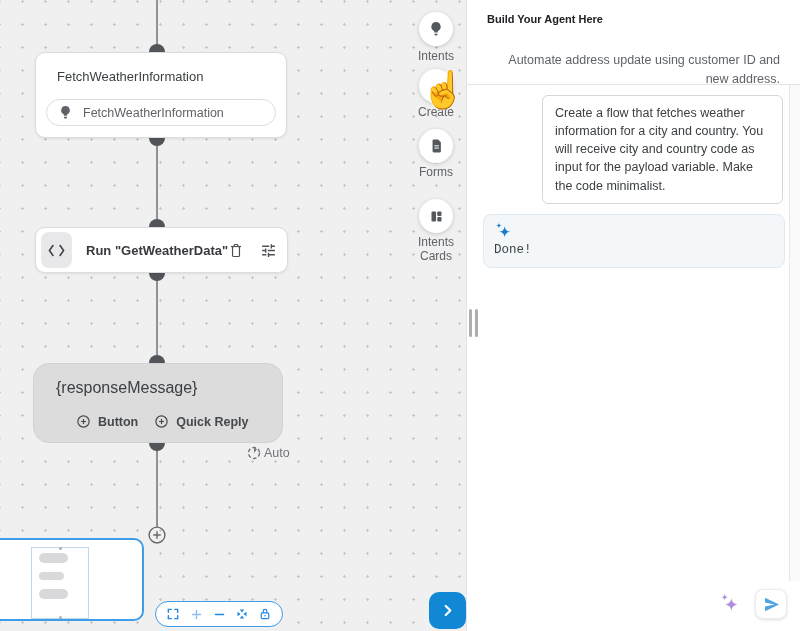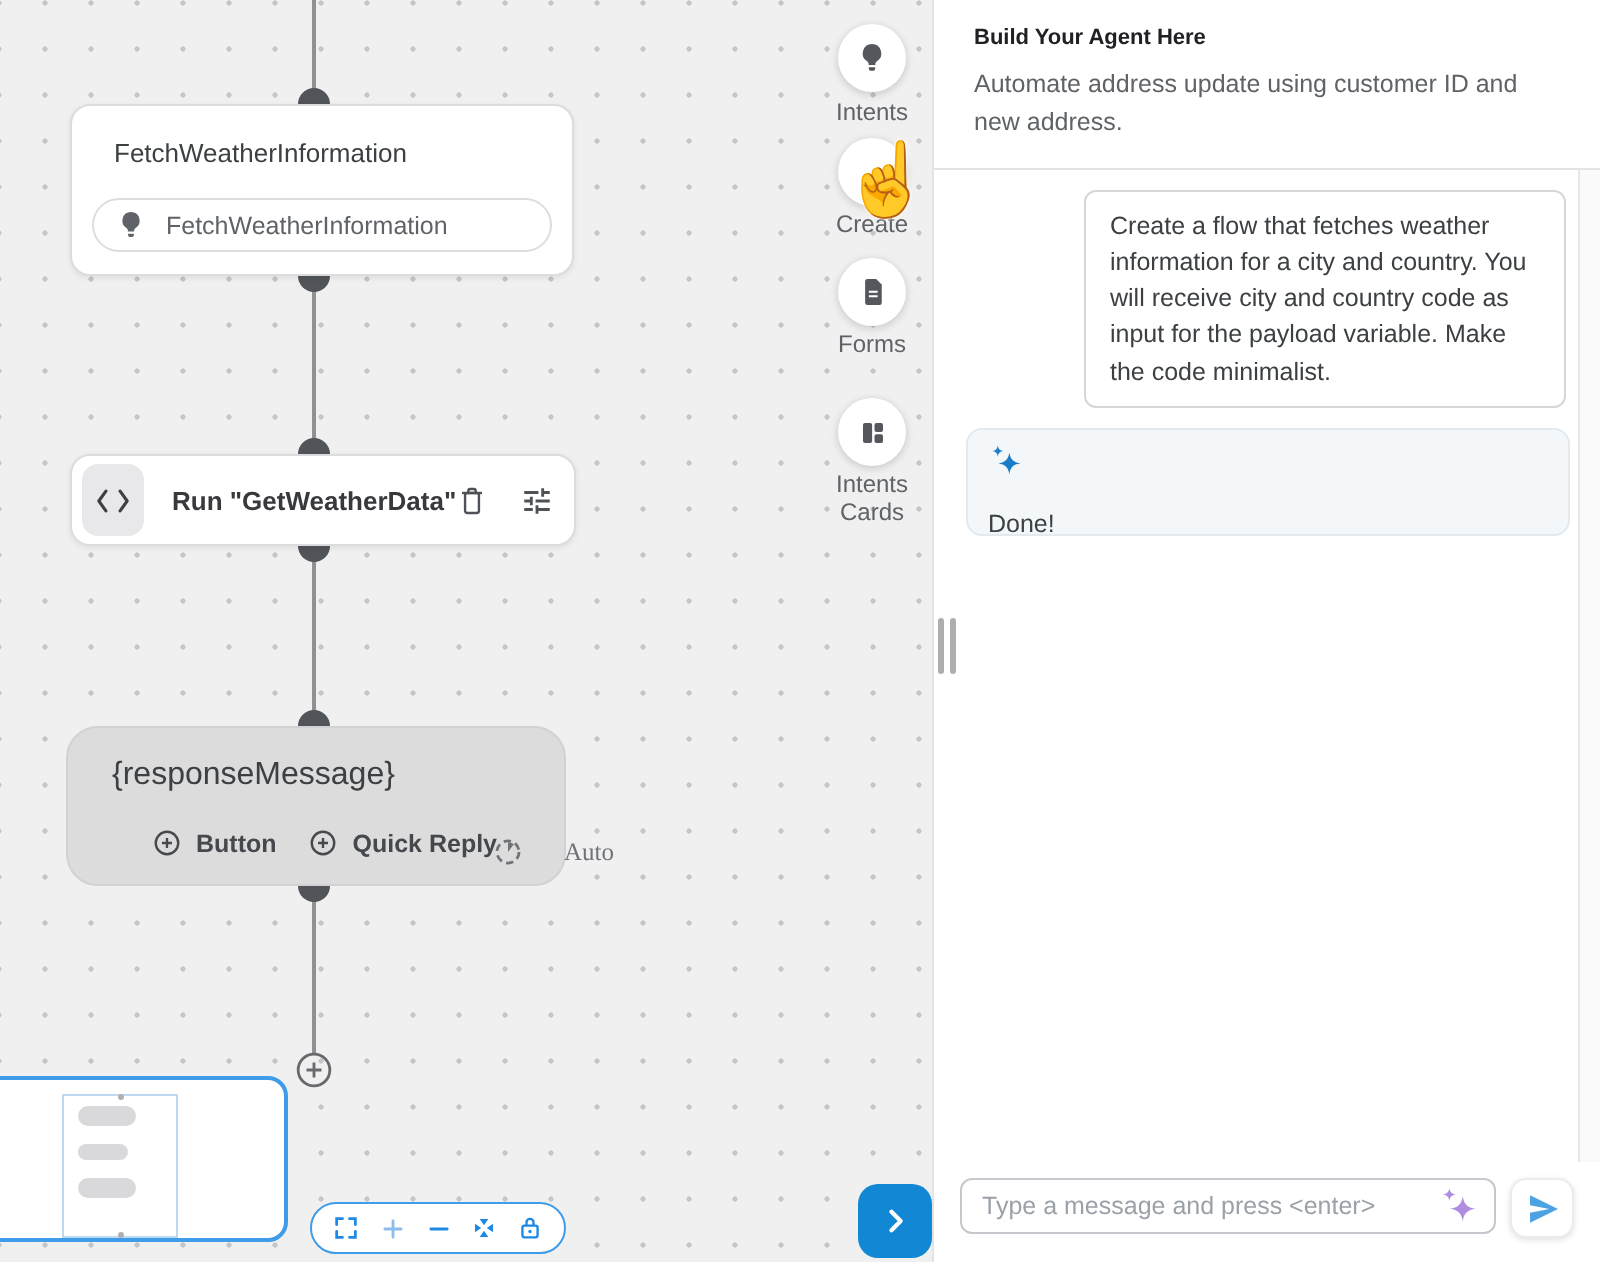--- a/index.html
+++ b/index.html
@@ -34,22 +34,22 @@
   .node2 .icon-btn { display:flex; align-items:center; justify-content:center; width:18px; height:18px; }
   .node2 .icon-btn.trash { margin-left:auto; }
   .node2 .icon-btn.tune  { margin-left:16px; }
 
   .node3 { left:33px; top:363px; width:250px; height:80px; background:#dcdcdd;
            border:1px solid #d2d2d4; border-radius:16px; box-shadow:none; }
   .node3-label { margin:15px 0 0 22px; font-size:16px; color:#3c4043; }
   .node3-actions { position:absolute; left:42px; bottom:13px; display:flex; gap:16px;text-align:right; }
   .action { display:flex; align-items:center; gap:7px; font-size:12.5px; font-weight:700; color:#45494d; }
 
-  .auto-badge { position:absolute; left:246px; top:418px; display:flex; align-items:center; gap:20px;
-                font-size:12.5px; color:#6f7378;font-family:Liberation Serif, serif; }
+  .auto-badge { position:absolute; left:246px; top:445px; display:flex; align-items:center; gap:2px;
+                font-size:12.5px; color:#6f7378; }
 
   .plus-node { position:absolute; left:147px; top:525px; width:20px; height:20px; }
 
   
   .minimap { position:absolute; left:-28px; top:538px; width:172px; height:83px; background:#fff;
              border:2px solid #3f9ce9; border-radius:10px; }
   .mini-page { position:absolute; left:57px; top:7px; width:58px; height:72px; background:#fff;
                border:1px solid #bedaf3; }
   .mini-bar { position:absolute; left:7px; background:#d9d9db; border-radius:5px; }
   .mini-dot { position:absolute; width:3px; height:3px; border-radius:50%; background:#b0b0b2; left:27px; }
@@ -72,29 +72,29 @@
 
   .expand-btn { position:absolute; left:429px; top:592px; width:37px; height:37px; background:#1287d3;
                 border:none; border-radius:10px; display:flex; align-items:center; justify-content:center;
                 cursor:pointer; }
 
   
   .panel { position:absolute; left:466px; top:0; width:334px; height:631px; background:#fff;
            border-left:1px solid #e3e3e5; }
   .panel-header { padding:13px 20px 0 20px; }
   .panel-title { font-size:11px; font-weight:700; color:#202124; }
-  .panel-subtitle { margin-top:8px; font-size:12.5px; color:#5f6368; line-height:1.55; }
+  .panel-subtitle { margin-top:26px; font-size:12.5px; color:#5f6368; line-height:1.55;text-align:right; }
   .panel-divider { position:absolute; left:0; right:0; top:84px; border-top:1px solid #e4e4e6; }
 
   .msg-user { position:absolute; left:75px; right:17px; top:95px; background:#fff;
               border:1px solid #d6d6d8; border-radius:6px; padding:8px 12px; font-size:12.5px;
               color:#3c4043; line-height:1.45; }
   .msg-ai { position:absolute; left:16px; right:15px; top:214px; height:54px; background:#f3f7fa;
             border:1px solid #e2e9ef; border-radius:8px; padding:6px 10px; }
-  .msg-ai-text { margin-top:15px; font-size:12.5px; color:#3c4043; }
+  .msg-ai-text { margin-top:3px; font-size:12.5px; color:#3c4043;font-family:Liberation Mono, monospace; }
 
   .resize-handle { position:absolute; left:2px; top:309px; display:flex; gap:3px; cursor:col-resize; }
   .resize-handle i { display:block; width:3px; height:28px; background:#aeaeb0; border-radius:2px; }
 
   .scroll-track { position:absolute; right:0; top:85px; width:11px; height:496px; background:#fafafb;
                   border-left:1px solid #e8e8ea; }
 
   .composer-input { position:absolute; left:13px; top:589px; width:268px; height:28px;
                     border:1.5px solid #c5c8cc; border-radius:6px; padding:0 38px 0 10px;
                     font-size:12.5px; color:#3c4043; font-family:"Liberation Sans", sans-serif; outline:none; }
@@ -295,21 +295,20 @@
       </span>
       <div class="msg-ai-text">Done!</div>
     </div>
 
     <div class="resize-handle">
         <i></i>
         <i></i>
       </div>
     <div class="scroll-track"></div>
 
-    <input class="composer-input" type="text" placeholder="Type a message and press &lt;enter&gt;" style="">
     <span class="sparkle-purple">
       <svg width="22" height="22" viewBox="0 0 24 24" fill="#b18de2">
           <path d="M13.5 6.5c.55 4.4 2.6 6.45 7 7-4.4.55-6.45 2.6-7 7-.55-4.4-2.6-6.45-7-7 4.4-.55 6.45-2.6 7-7z"></path>
           <path d="M6.2 2.2c.3 2.2 1.3 3.2 3.5 3.5-2.2.3-3.2 1.3-3.5 3.5-.3-2.2-1.3-3.2-3.5-3.5 2.2-.3 3.2-1.3 3.5-3.5z"></path>
         </svg>
     </span>
     <button class="send-btn">
       <span style="display:flex">
         <svg width="17" height="15" viewBox="0 0 24 22" fill="#4da3e2">
             <path d="M2.5 21 23 11 2.5 1v7.2L16.6 11 2.5 13.8z"></path>

